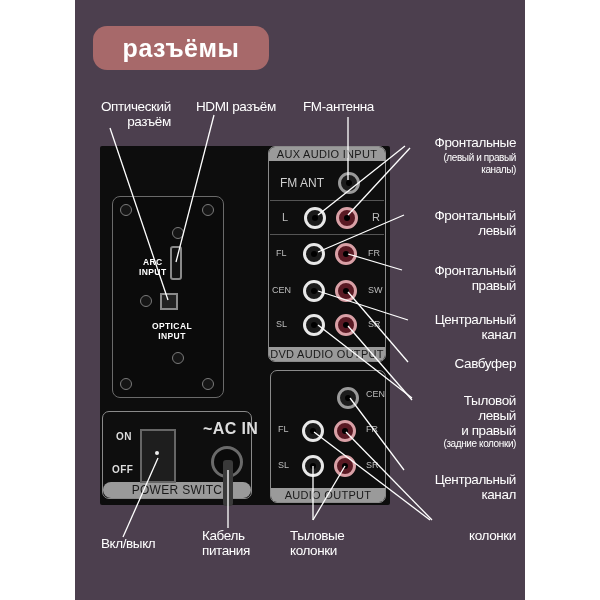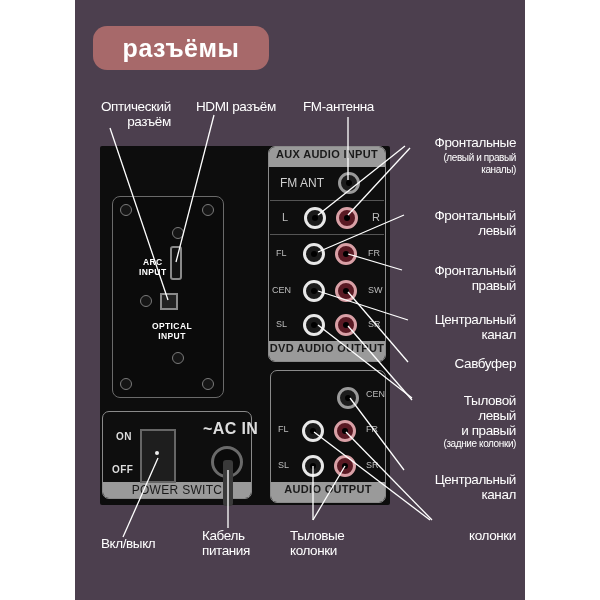--- a/index.html
+++ b/index.html
@@ -40,22 +40,22 @@
     position: absolute; left: 160px; top: 293px; width: 18px; height: 17px;
     border: 2px solid #8a8a8a; background: #222; box-sizing: border-box;
   }
   .tiny { position: absolute; color: #fff; font-size: 8.5px; font-weight: bold; line-height: 10px; letter-spacing: 0.4px; }
 
   .box {
     position: absolute; border: 1.5px solid #8a8a8a; border-radius: 7px; background: #0e0e0e; box-sizing: border-box;
     overflow: hidden;
   }
   .box-label {
-    position: absolute; left: 0; right: 0; height: 20px; background: #9a9a9a; color: #1a1a1a;
-    font-size: 11px; font-weight: bold; text-align: center; line-height: 14px; letter-spacing: 0.3px;
+    position: absolute; left: 0; right: 0; height: 14px; background: #9a9a9a; color: #1a1a1a;
+    font-size: 11px; font-weight: normal; text-align: center; line-height: 14px; letter-spacing: 0.3px;
   }
   .jack {
     position: absolute; width: 22px; height: 22px; border-radius: 50%; box-sizing: border-box;
     background: #1a1a1a; border: 3px solid #e8e8e8;
   }
   .jack::after {
     content: ""; position: absolute; left: 5px; top: 5px; width: 6px; height: 6px; border-radius: 50%; background: #000;
   }
   .jack.red { border-color: #d9a0a6; background: #5a1a24; }
   .jack.black { border-color: #9a9a9a; background: #1c1c1c; }
@@ -186,21 +186,21 @@
 <div class="jack-label" style="left:278px;top:424px;">FL</div>
 <div class="jack" style="left:302px;top:420px;"></div>
 <div class="jack red" style="left:334px;top:420px;"></div>
 <div class="jack-label" style="left:366px;top:424px;">FR</div>
 <div class="jack-label" style="left:278px;top:460px;">SL</div>
 <div class="jack" style="left:302px;top:455px;"></div>
 <div class="jack red" style="left:334px;top:455px;"></div>
 <div class="jack-label" style="left:366px;top:460px;">SR</div>
 
 <div class="box" style="left:102px;top:411px;width:150px;height:88px;">
-  <div class="box-label" style="bottom:0;height:16px;line-height:16px;font-weight:normal;font-size:12px;">POWER SWITC</div>
+  <div class="box-label" style="bottom:0;height:16px;line-height:16px;font-weight:normal;font-size:12px;border-radius:8px;">POWER SWITC</div>
 </div>
 <div class="tiny" style="left:116px;top:432px;font-size:10px;color:#ddd;">ON</div>
 <div class="tiny" style="left:112px;top:465px;font-size:10px;color:#ddd;">OFF</div>
 <div class="switch">
     <div class="led"></div>
   </div>
 <div class="tiny" style="left:203px;top:424px;font-size:16px;color:#ddd;">~AC IN</div>
 <div class="acjack"></div>
 <div class="cable"></div>
 

